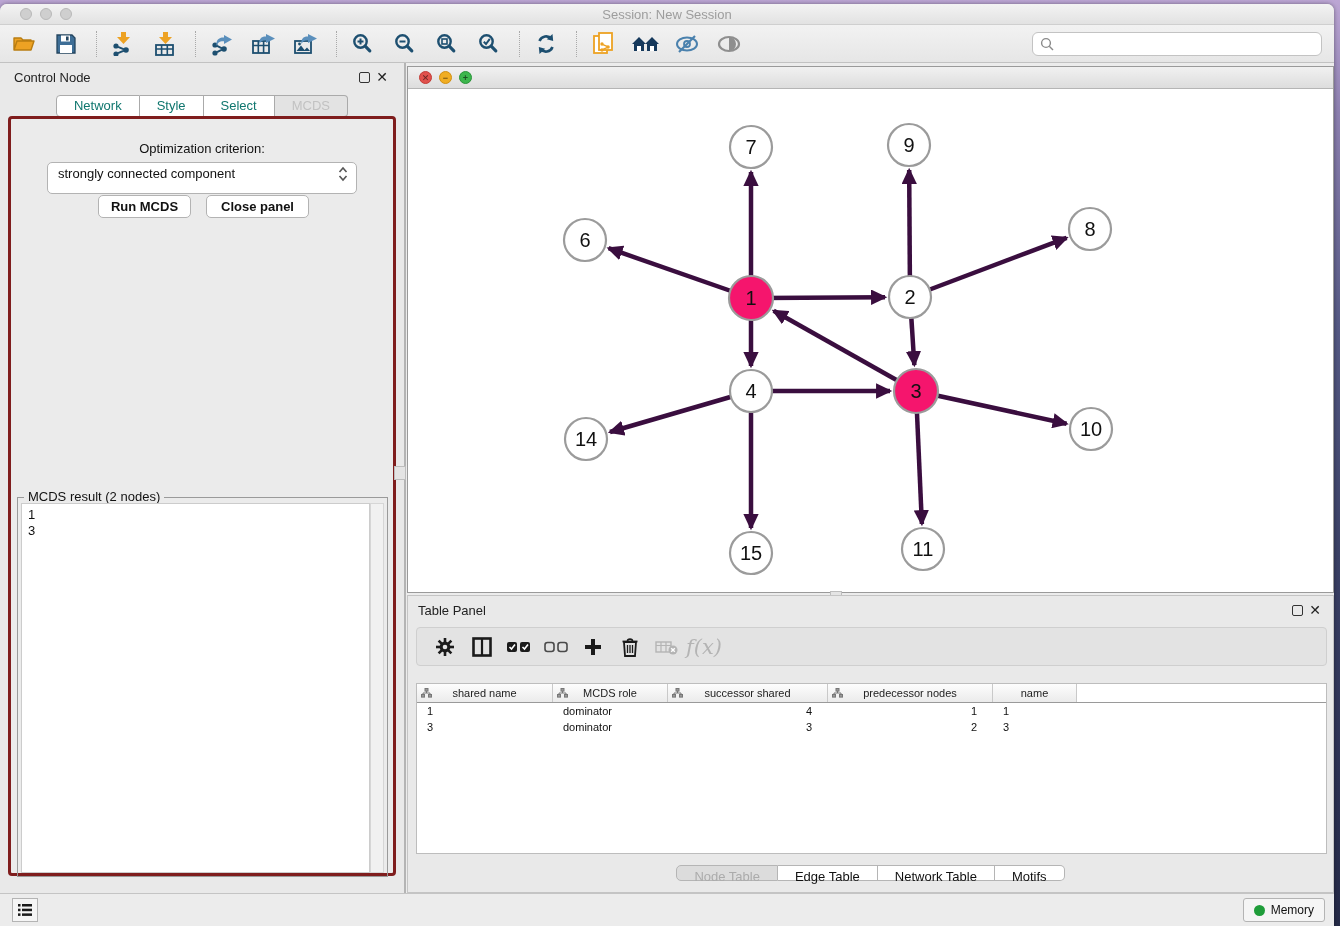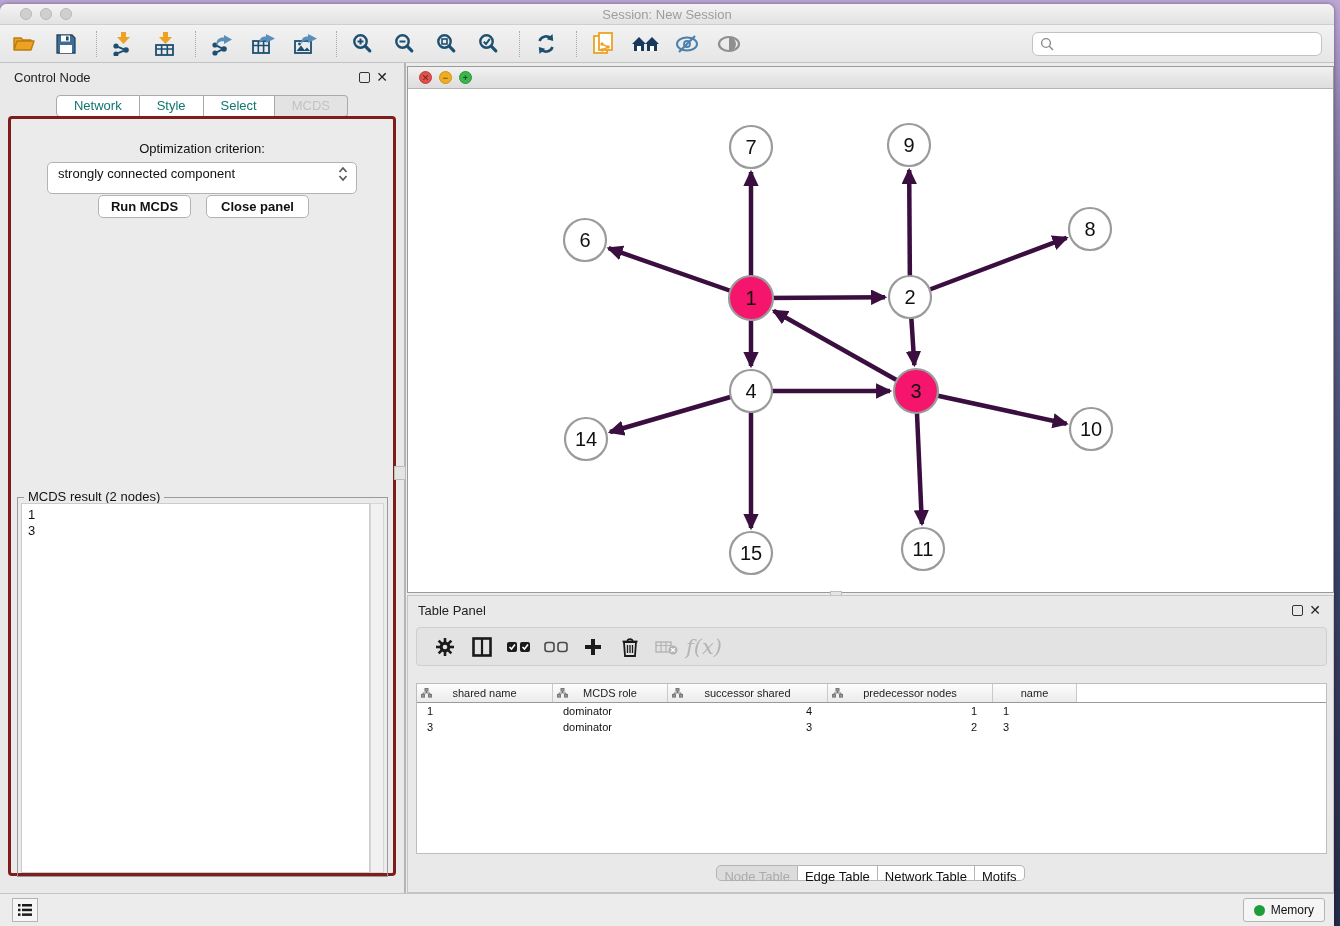--- a/index.html
+++ b/index.html
@@ -57,21 +57,21 @@
   .dtable { position:absolute; left:8px; top:79px; width:911px; height:171px; background:#fff; border:1px solid #bdbdbd;margin-top:8px; }
   .thead { display:flex; height:19px; border-bottom:1px solid #9a9a9a; }
   .th { display:flex; align-items:center; justify-content:center; gap:4px; background:linear-gradient(#fdfdfd,#ebebeb); border-right:1px solid #c9c9c9; font-size:11px; color:#222; position:relative; }
   .th .hicon { position:absolute; left:4px; }
   .th-fill { flex:1; background:#fff; }
   .tr { display:flex; height:16px; font-size:11px; color:#111; }
   .td { padding:1px 0; line-height:14px; }
   .td.left { padding-left:10px; text-align:left; }
   .td.right { padding-right:16px; text-align:right; }
   .footer-tabs { position:absolute; left:0; right:0; top:269px; display:flex; justify-content:center; }
-  .ftab { height:16px; padding:0 7px; font-size:13px; line-height:21px; background:#fff; border:1px solid #b5b5b5; border-left:none; color:#111; }
+  .ftab { height:16px; padding:0 17px; font-size:13px; line-height:21px; background:#fff; border:1px solid #b5b5b5; border-left:none; color:#111; }
   .ftab:first-child { border-left:1px solid #b5b5b5; border-radius:5px 0 0 5px; }
   .ftab:last-child { border-radius:0 5px 5px 0; }
   .ftab.active { background:#dcdcdc; color:#ababab; }
 
   
   .status-bar { position:absolute; left:0; bottom:0; width:100%; height:33px; background:#ececec; border-top:1px solid #c4c4c4; }
   .hist-btn { position:absolute; left:12px; top:4px; width:26px; height:24px; background:#f5f5f5; border:1px solid #b4b4b4; display:flex; align-items:center; justify-content:center; }
   .mem-btn { position:absolute; right:9px; top:4px; height:24px; padding:0 10px; background:#f5f5f5; border:1px solid #b4b4b4; border-radius:3px; display:flex; align-items:center; gap:6px; font-size:12px; color:#111; }
   .mem-dot { width:11px; height:11px; border-radius:50%; }
 </style>

